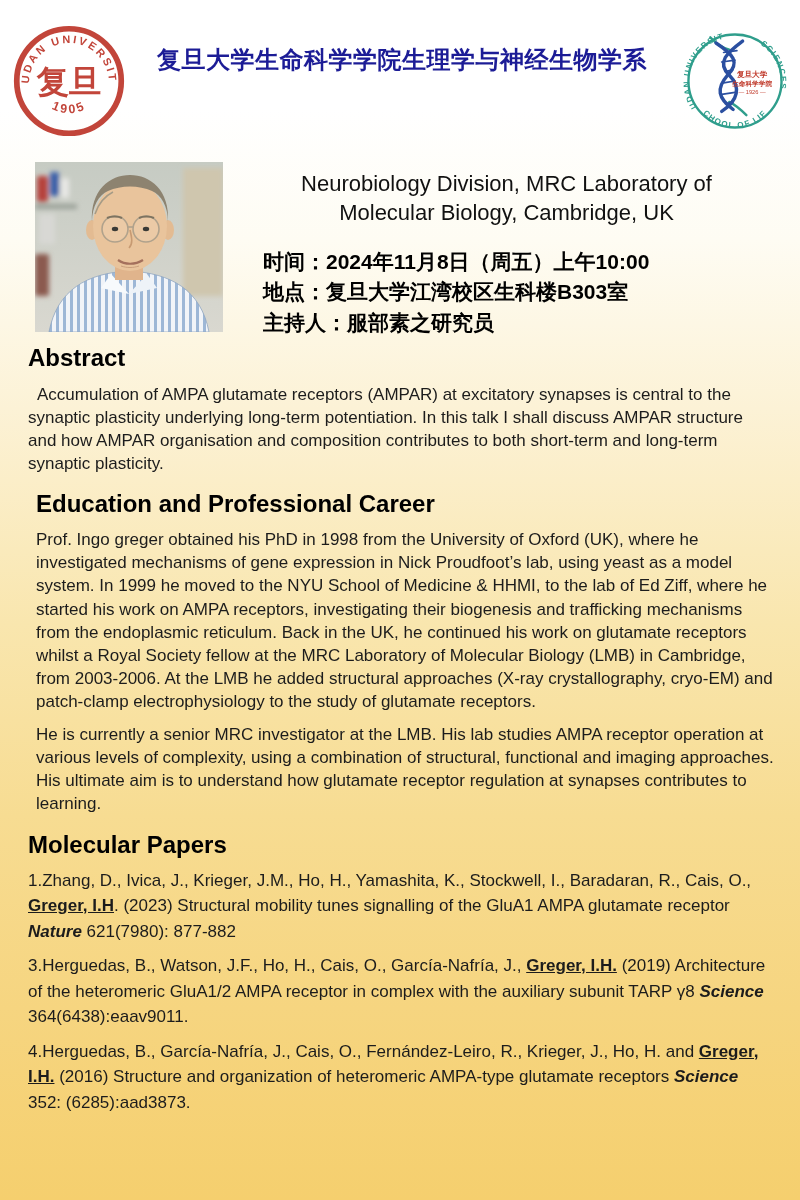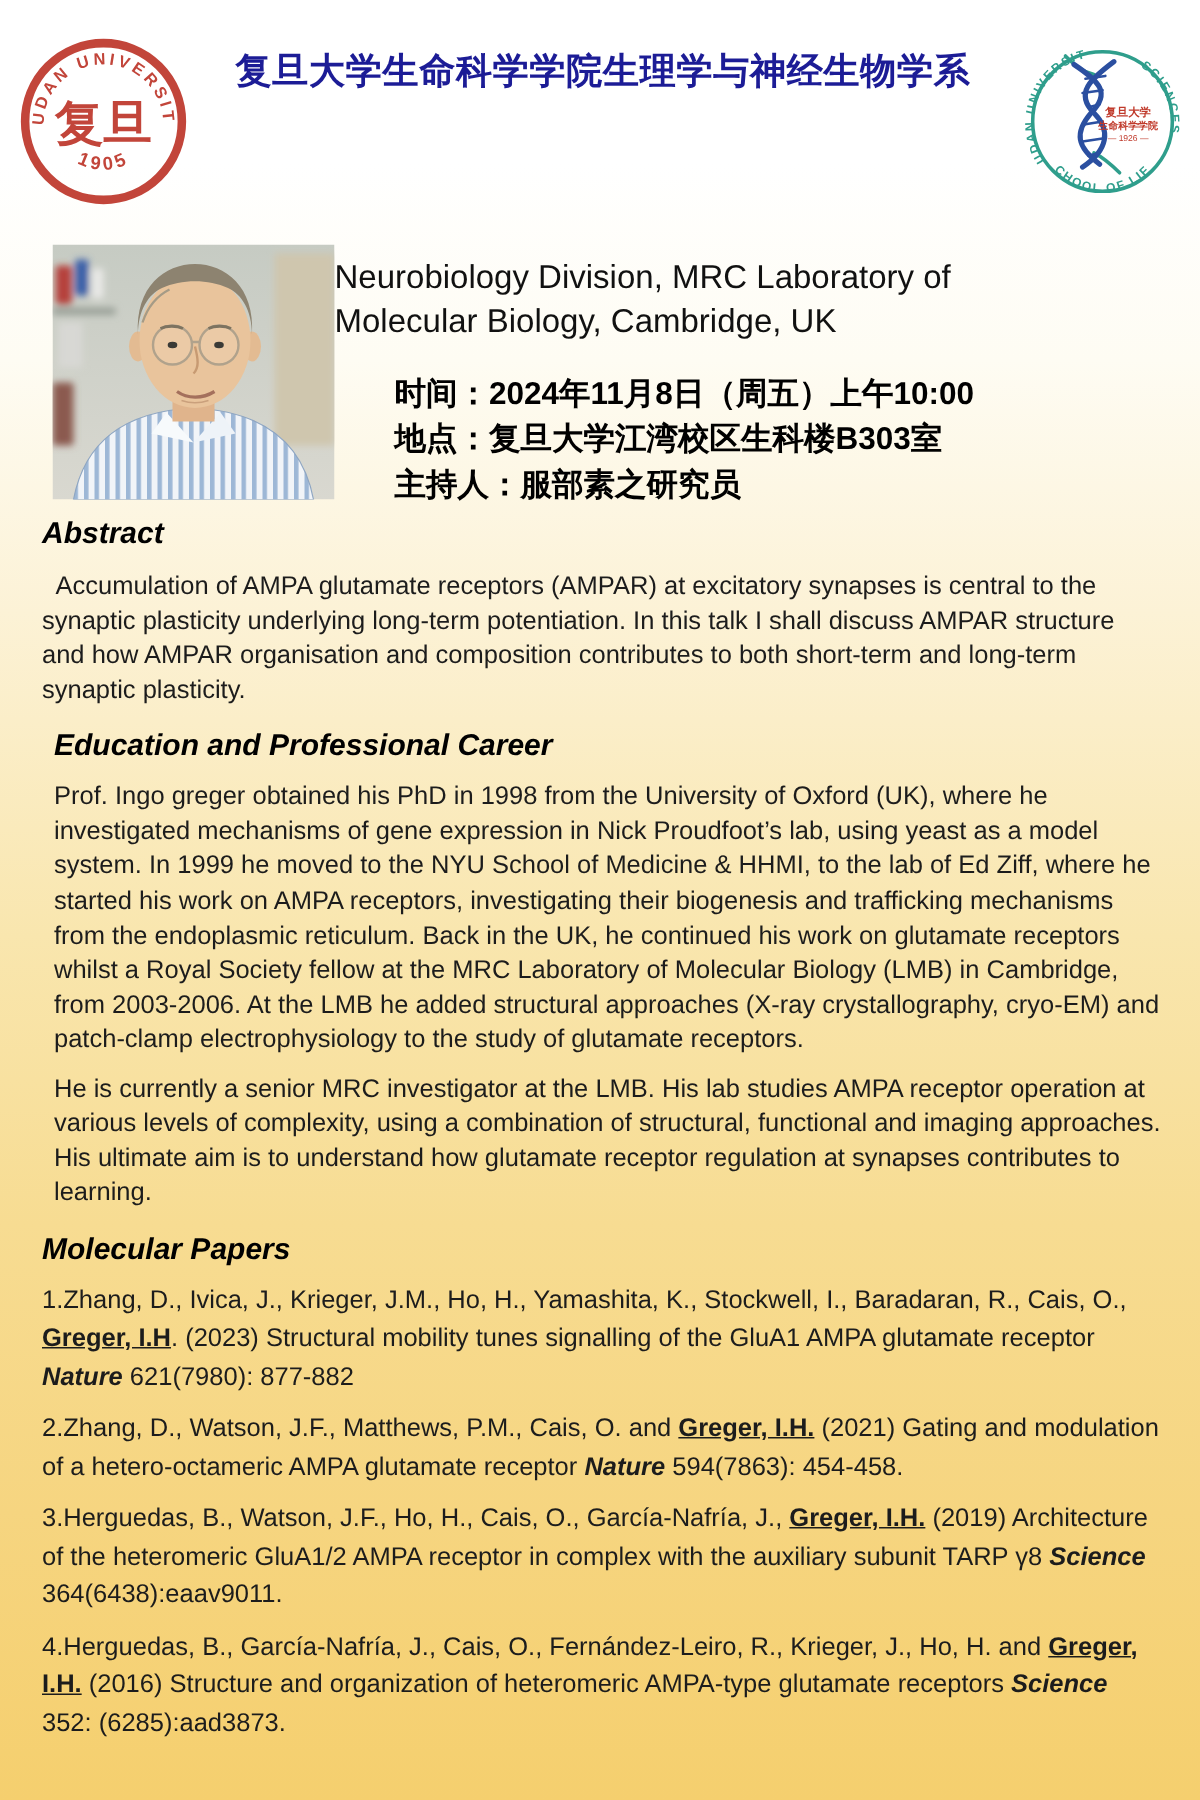--- a/index.html
+++ b/index.html
@@ -13,38 +13,38 @@
     background:linear-gradient(180deg,
       #ffffff 0%, #ffffff 9%, #fefcf3 20%, #fcf2d6 34%,
       #f9e6ae 52%, #f7dc92 68%, #f6d580 84%, #f5cf6e 100%);
   }
   
   .header{display:flex;align-items:flex-start;padding:24px 8px 0 12px;}
   .logo-box{width:114px;flex:0 0 114px;}
   .header-center{flex:1;text-align:center;padding:0 4px;}
   .dept-name{
     font-size:24px;font-weight:bold;color:#1c1c96;
-    margin-top:8px;letter-spacing:0.5px;line-height:1.3;text-align:center;
+    margin-top:20px;letter-spacing:0.5px;line-height:1.3;text-align:center;
   }
   .seminar-title{
     font-size:30px;font-weight:bold;color:#000;
     line-height:1.25;margin-top:9px;
   }
   
   .speaker{display:flex;margin-top:20px;}
   .photo-wrap{flex:0 0 188px;margin-left:35px;width:188px;height:170px;}
   .photo-wrap svg{display:block;}
   .speaker-info{flex:1;min-width:0;padding-right:10px;}
   .speaker-name{font-size:28px;font-weight:bold;text-align:center;color:#000;margin-top:6px;}
-  .speaker-affil{font-size:22px;color:#111;line-height:1.32;margin-top:7px;}
+  .speaker-affil{font-size:22px;text-align:center;color:#111;line-height:1.32;margin-top:7px;}
   .schedule{margin-top:20px;padding-left:40px;}
   .schedule-line{font-size:21px;font-weight:bold;color:#000;line-height:1.44;}
   
   .section{padding:0 26px 0 28px;}
-  .section-heading{font-size:20px;font-weight:bold;color:#000;margin:0;font-style:italic;}
+  .section-heading{font-size:24px;font-weight:bold;color:#000;margin:0;}
   .abstract-section{margin-top:6px;}
   .abstract-body{font-size:17px;line-height:1.36;margin:11px 0 0 0;text-indent:9px;}
   .career-section{margin-top:15px;padding-left:36px;}
   .career-p{font-size:17px;line-height:1.36;margin:10px 0 0 0;}
   .papers-section{margin-top:15px;}
   .paper{font-size:17px;line-height:1.5;margin:9px 0 0 0;}
   
   .seal-arc{font-weight:bold;letter-spacing:2.5px;}
   .ring-arc{font-weight:bold;letter-spacing:1.4px;}
 </style>
@@ -196,18 +196,17 @@
 
   <div class="section career-section">
     <h3 class="section-heading">Education and Professional Career</h3>
     <p class="career-p">Prof. Ingo greger obtained his PhD in 1998 from the University of Oxford (UK), where he investigated mechanisms of gene expression in Nick Proudfoot’s lab, using yeast as a model system. In 1999 he moved to the NYU School of Medicine &amp; HHMI, to the lab of Ed Ziff, where he started his work on AMPA receptors, investigating their biogenesis and trafficking mechanisms from the endoplasmic reticulum. Back in the UK, he continued his work on glutamate receptors whilst a Royal Society fellow at the MRC Laboratory of Molecular Biology (LMB) in Cambridge, from 2003-2006. At the LMB he added structural approaches (X-ray crystallography, cryo-EM) and patch-clamp electrophysiology to the study of glutamate receptors.</p>
     <p class="career-p">He is currently a senior MRC investigator at the LMB. His lab studies AMPA receptor operation at various levels of complexity, using a combination of structural, functional and imaging approaches. His ultimate aim is to understand how glutamate receptor regulation at synapses contributes to learning.</p>
   </div>
 
   <div class="section papers-section">
     <h3 class="section-heading">Molecular Papers</h3>
     <p class="paper"><span>1.Zhang, D., Ivica, J., Krieger, J.M., Ho, H., Yamashita, K., Stockwell, I., Baradaran, R., Cais, O., </span><span style="font-weight: bold; text-decoration: underline;">Greger, I.H</span><span>. (2023) Structural mobility tunes signalling of the GluA1 AMPA glutamate receptor </span><span style="font-weight: bold; font-style: italic;">Nature</span><span> 621(7980): 877-882</span></p>
-    <p class="paper"><span>2.Zhang, D., Watson, J.F., Matthews, P.M., Cais, O. and </span><span style="font-weight: bold; text-decoration: underline;">Greger, I.H.</span><span> (2021) Gating and modulation of a hetero-octameric AMPA glutamate receptor </span><span style="font-weight: bold; font-style: italic;">Nature</span><span> 594(7863): 454-458.</span></p>
     <p class="paper"><span>3.Herguedas, B., Watson, J.F., Ho, H., Cais, O., García-Nafría, J., </span><span style="font-weight: bold; text-decoration: underline;">Greger, I.H.</span><span> (2019) Architecture of the heteromeric GluA1/2 AMPA receptor in complex with the auxiliary subunit TARP γ8 </span><span style="font-weight: bold; font-style: italic;">Science</span><span> 364(6438):eaav9011.</span></p>
     <p class="paper"><span>4.Herguedas, B., García-Nafría, J., Cais, O., Fernández-Leiro, R., Krieger, J., Ho, H. and </span><span style="font-weight: bold; text-decoration: underline;">Greger, I.H.</span><span> (2016) Structure and organization of heteromeric AMPA-type glutamate receptors </span><span style="font-weight: bold; font-style: italic;">Science</span><span> 352: (6285):aad3873.</span></p>
   </div>
 
 </div>
 
 </body></html>

